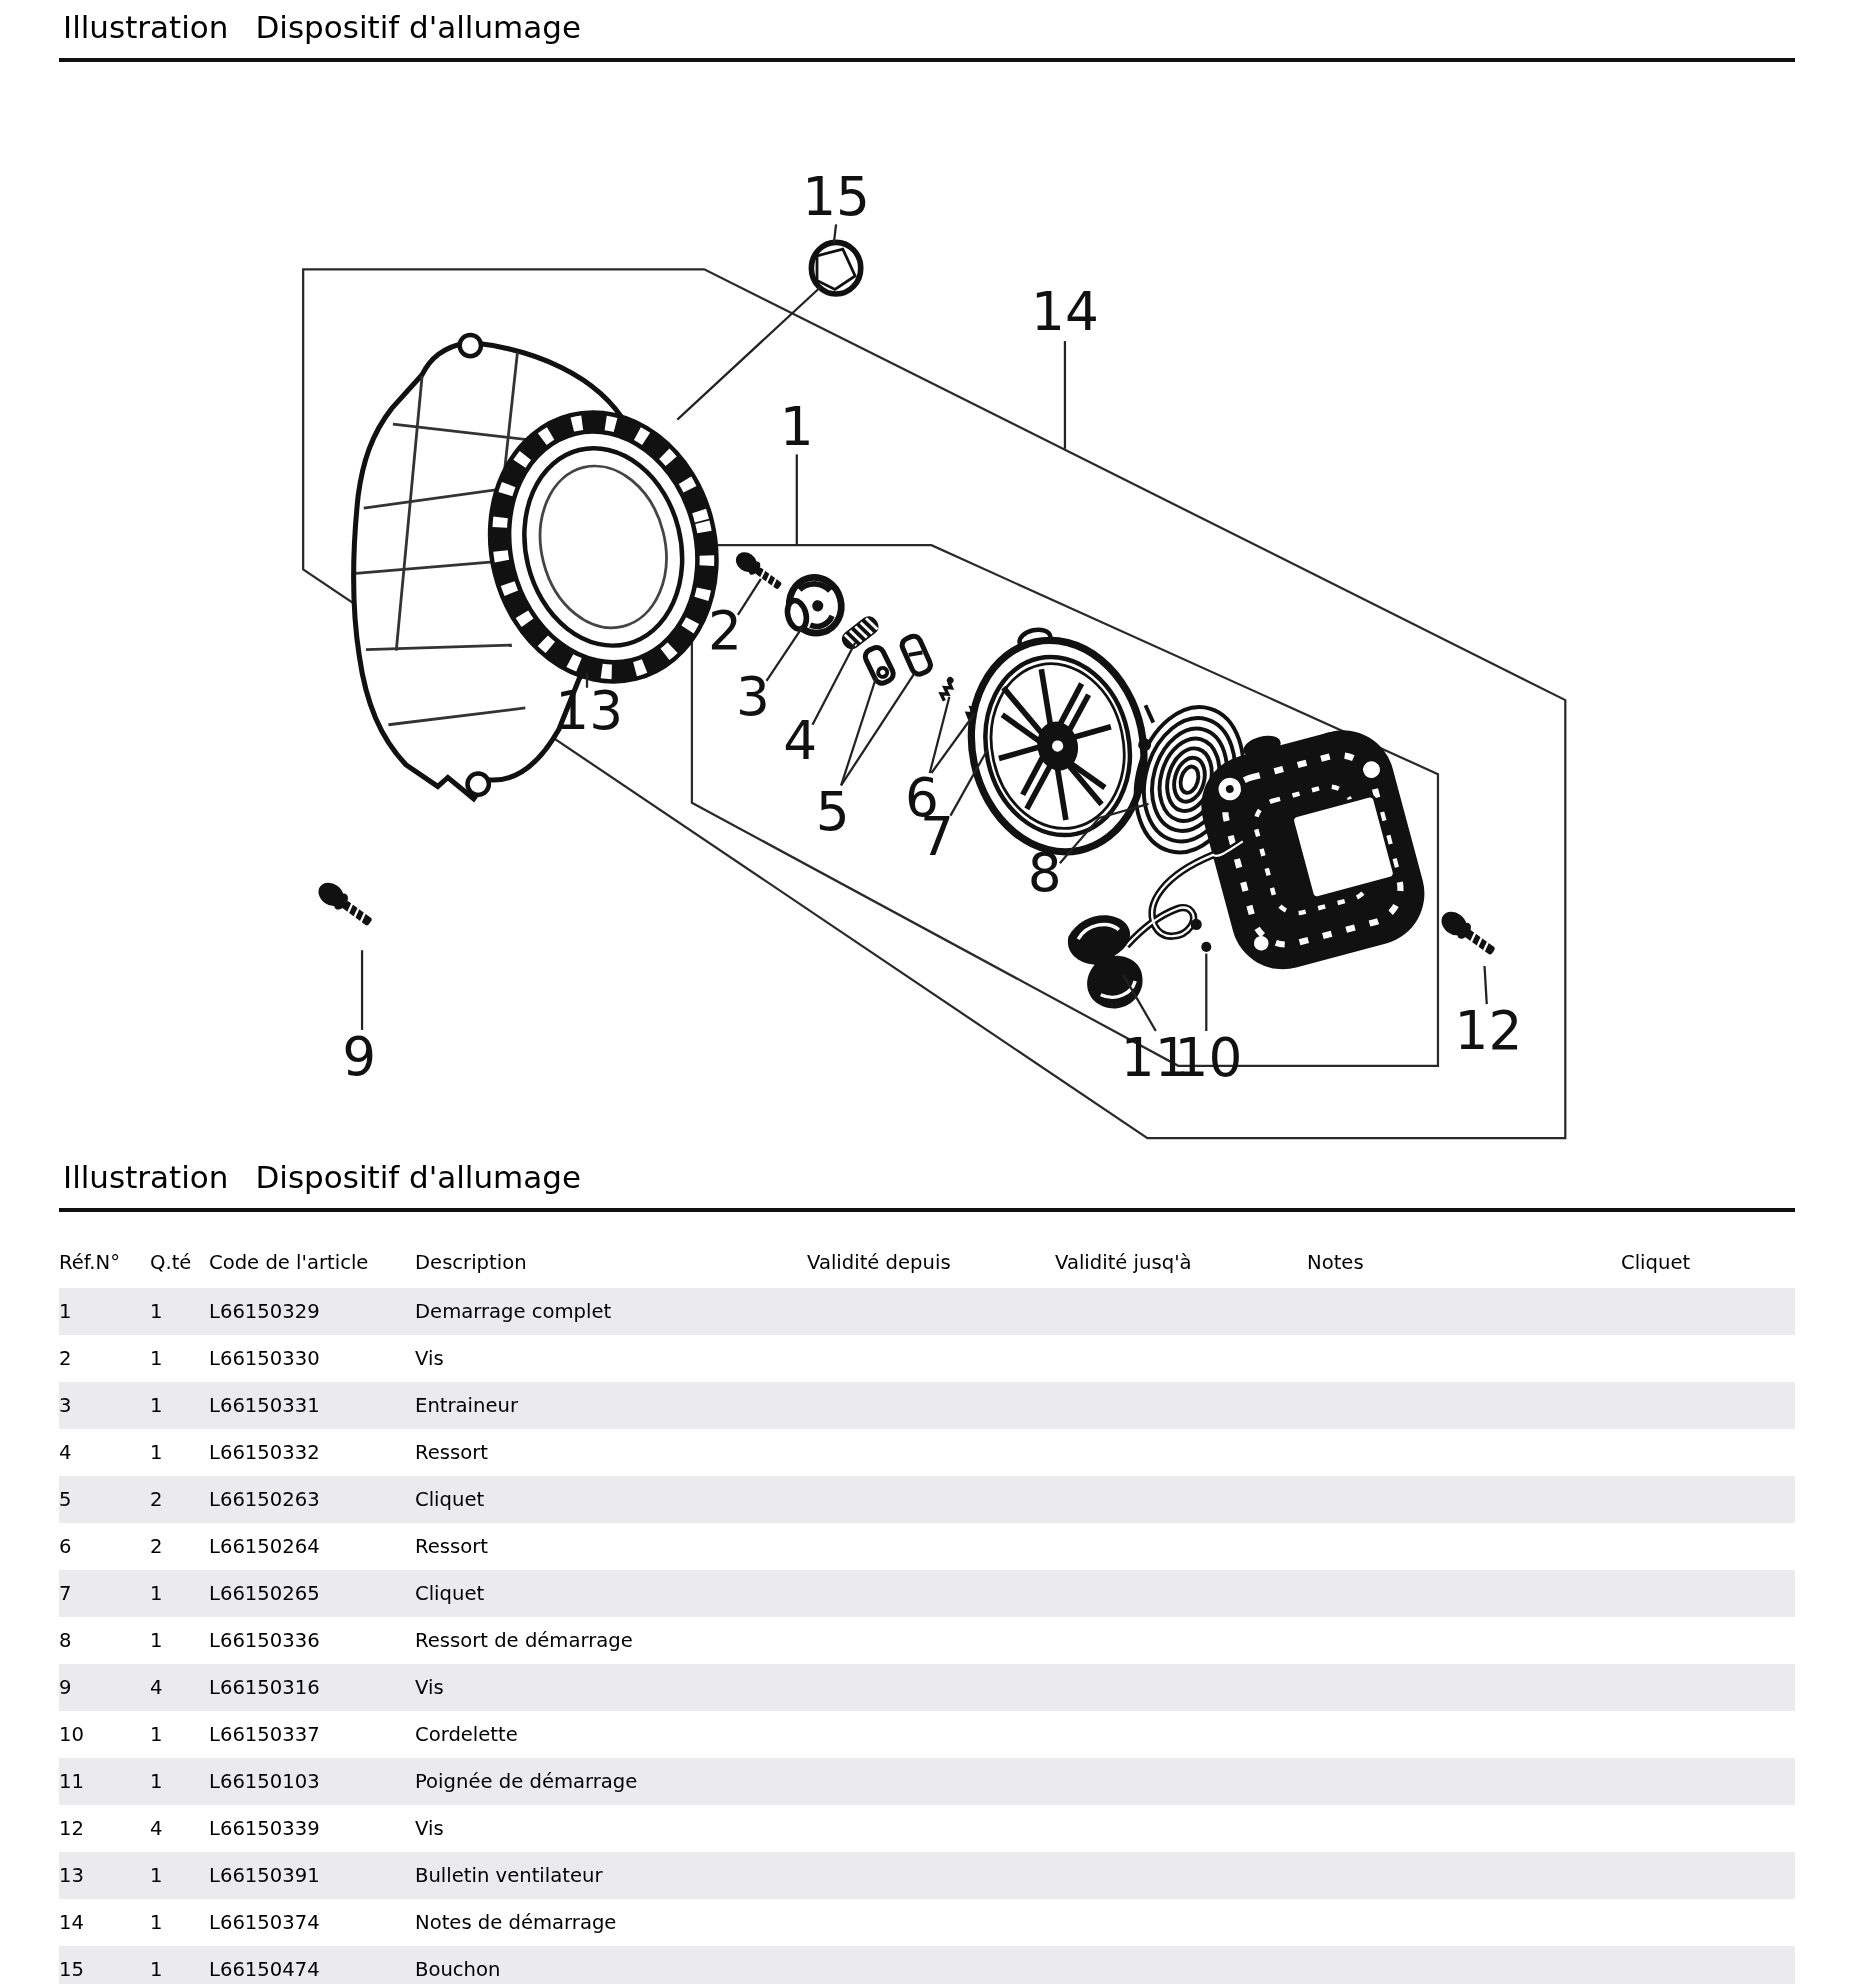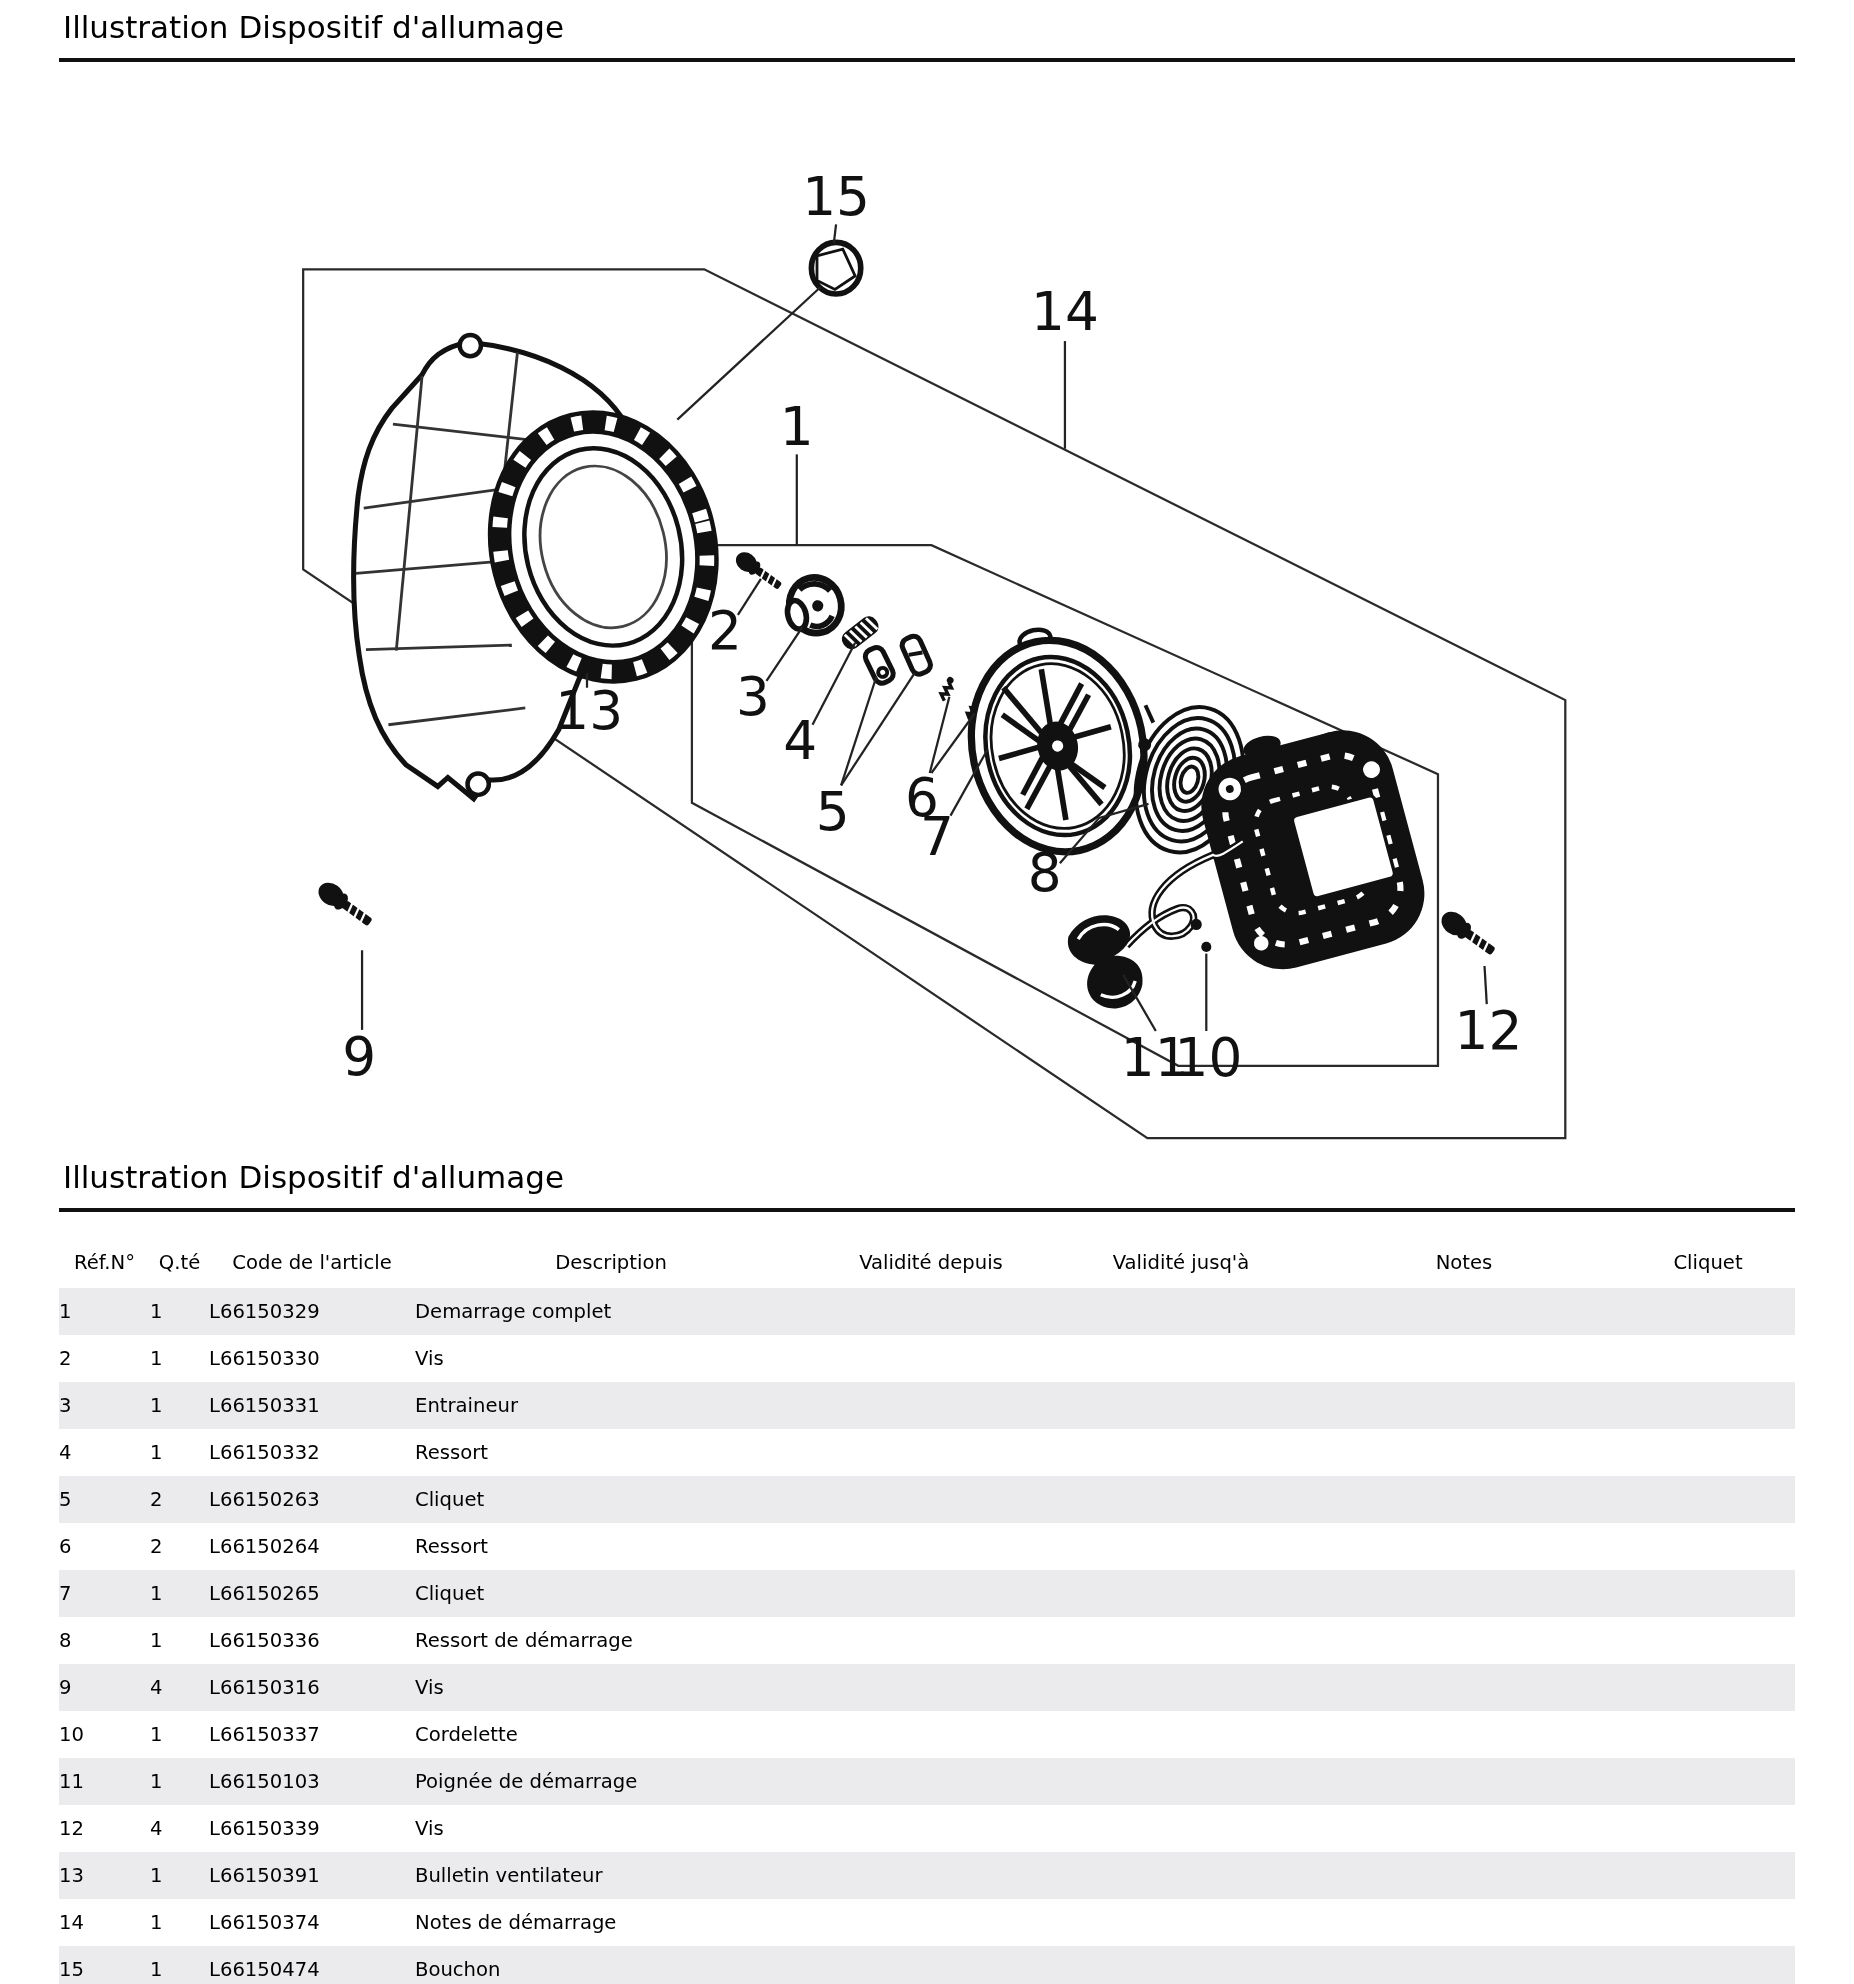--- a/index.html
+++ b/index.html
@@ -1,28 +1,28 @@
 <!DOCTYPE html>
 <html style="font-size:9px"><head>
 <meta charset="utf-8">
 <style>
   html,body{margin:0;padding:0;background:#fff;}
   #page{position:relative;width:1855px;height:1985px;background:#fff;overflow:hidden;
         font-family:"DejaVu Sans","Liberation Sans",sans-serif;color:#000;}
   .title{position:absolute;left:63px;font-size:31px;letter-spacing:0;color:#000;white-space:nowrap;}
-  .title .subject{margin-left:10px;}
+  .title .subject{margin-left:27px;}
   .rule{position:absolute;left:59px;width:1736px;height:3.9px;background:#111;}
   #diagram{position:absolute;top:0;left:0;}
   .outline{fill:none;stroke:#2a2a2a;stroke-width:4;}
   .leader{fill:none;stroke:#222;stroke-width:4;}
   .callout{font-family:"DejaVu Sans",sans-serif;font-size:95px;fill:#111;text-anchor:middle;dominant-baseline:central;}
   .facet{stroke:#333;stroke-width:5;fill:none;}
   
   #parts-table{position:absolute;left:59px;top:1237px;width:1736px;border-collapse:collapse;table-layout:fixed;font-size:19.6px;}
-  #parts-table th{font-weight:normal;text-align:center;height:51px;vertical-align:middle;padding:0;}
+  #parts-table th{font-weight:normal;text-align:left;height:51px;vertical-align:middle;padding:0;}
   #parts-table td{height:47px;vertical-align:middle;padding:0;overflow:hidden;white-space:nowrap;}
   #parts-table tr.stripe{background:#ebebed;}
 </style>
 </head>
 <body>
 
 <div id="page">
 
   <div class="title" style="top:9px;">
     <span>Illustration</span><span class="subject">Dispositif d'allumage</span>

